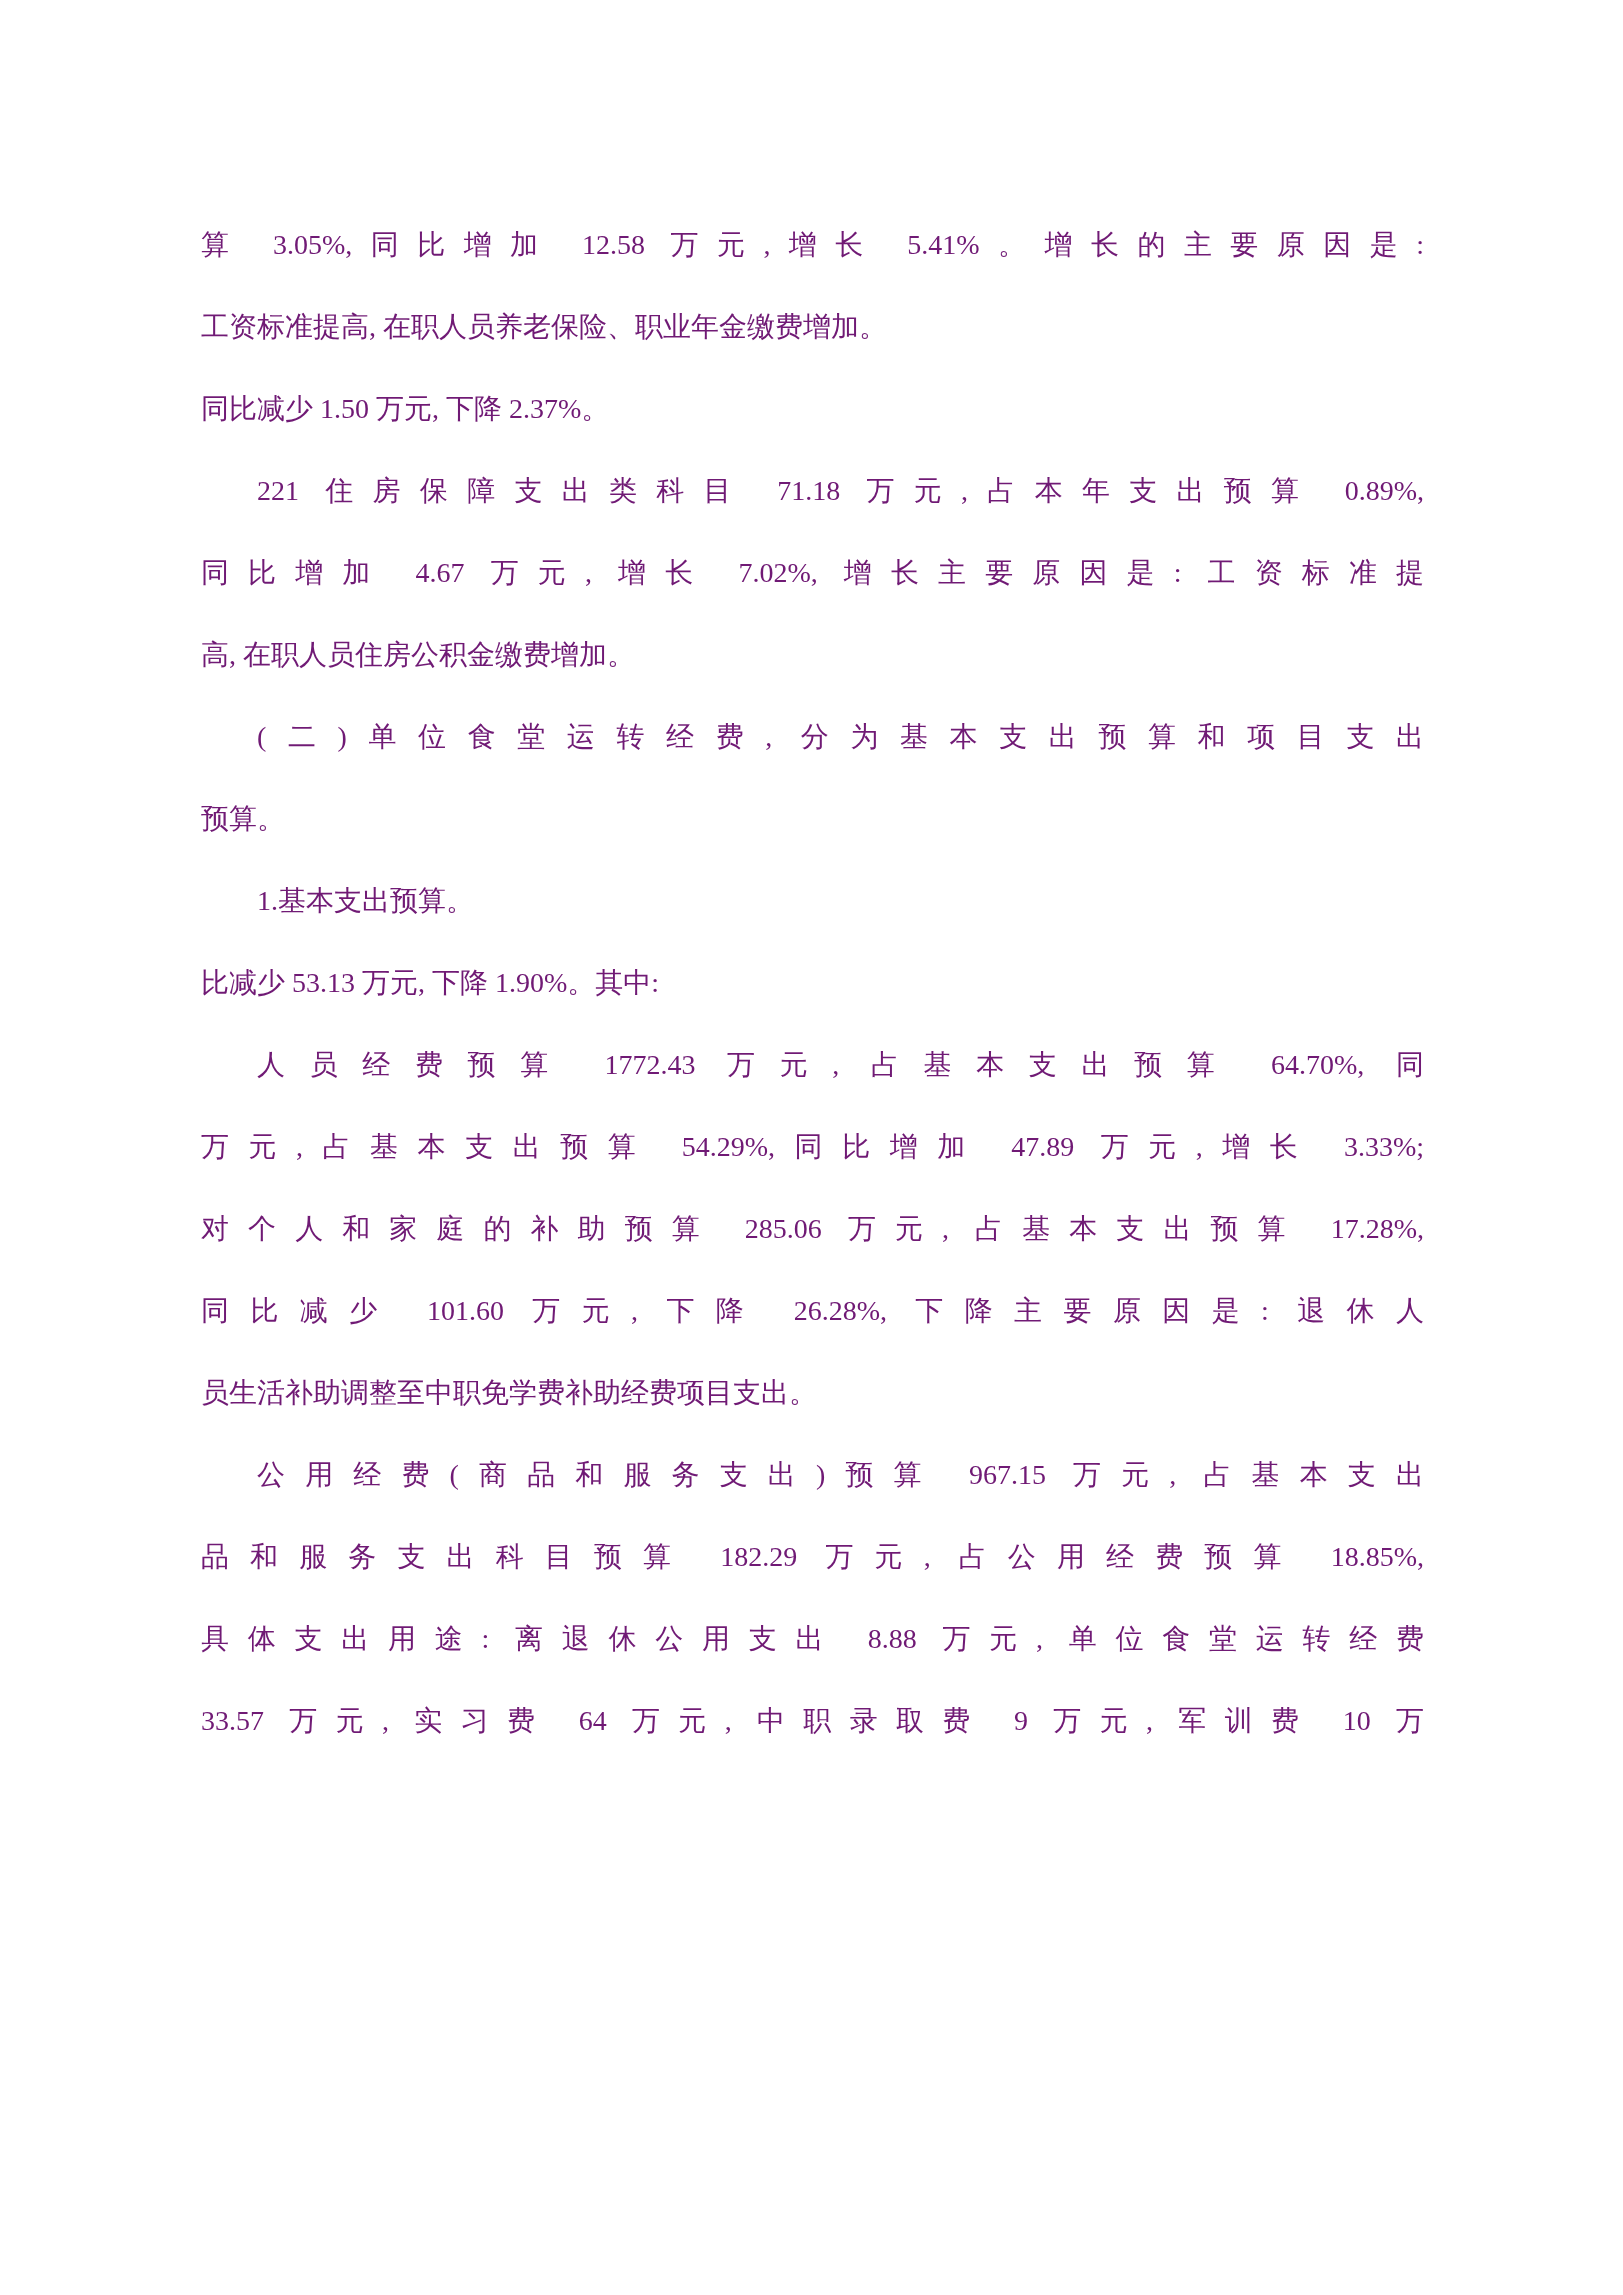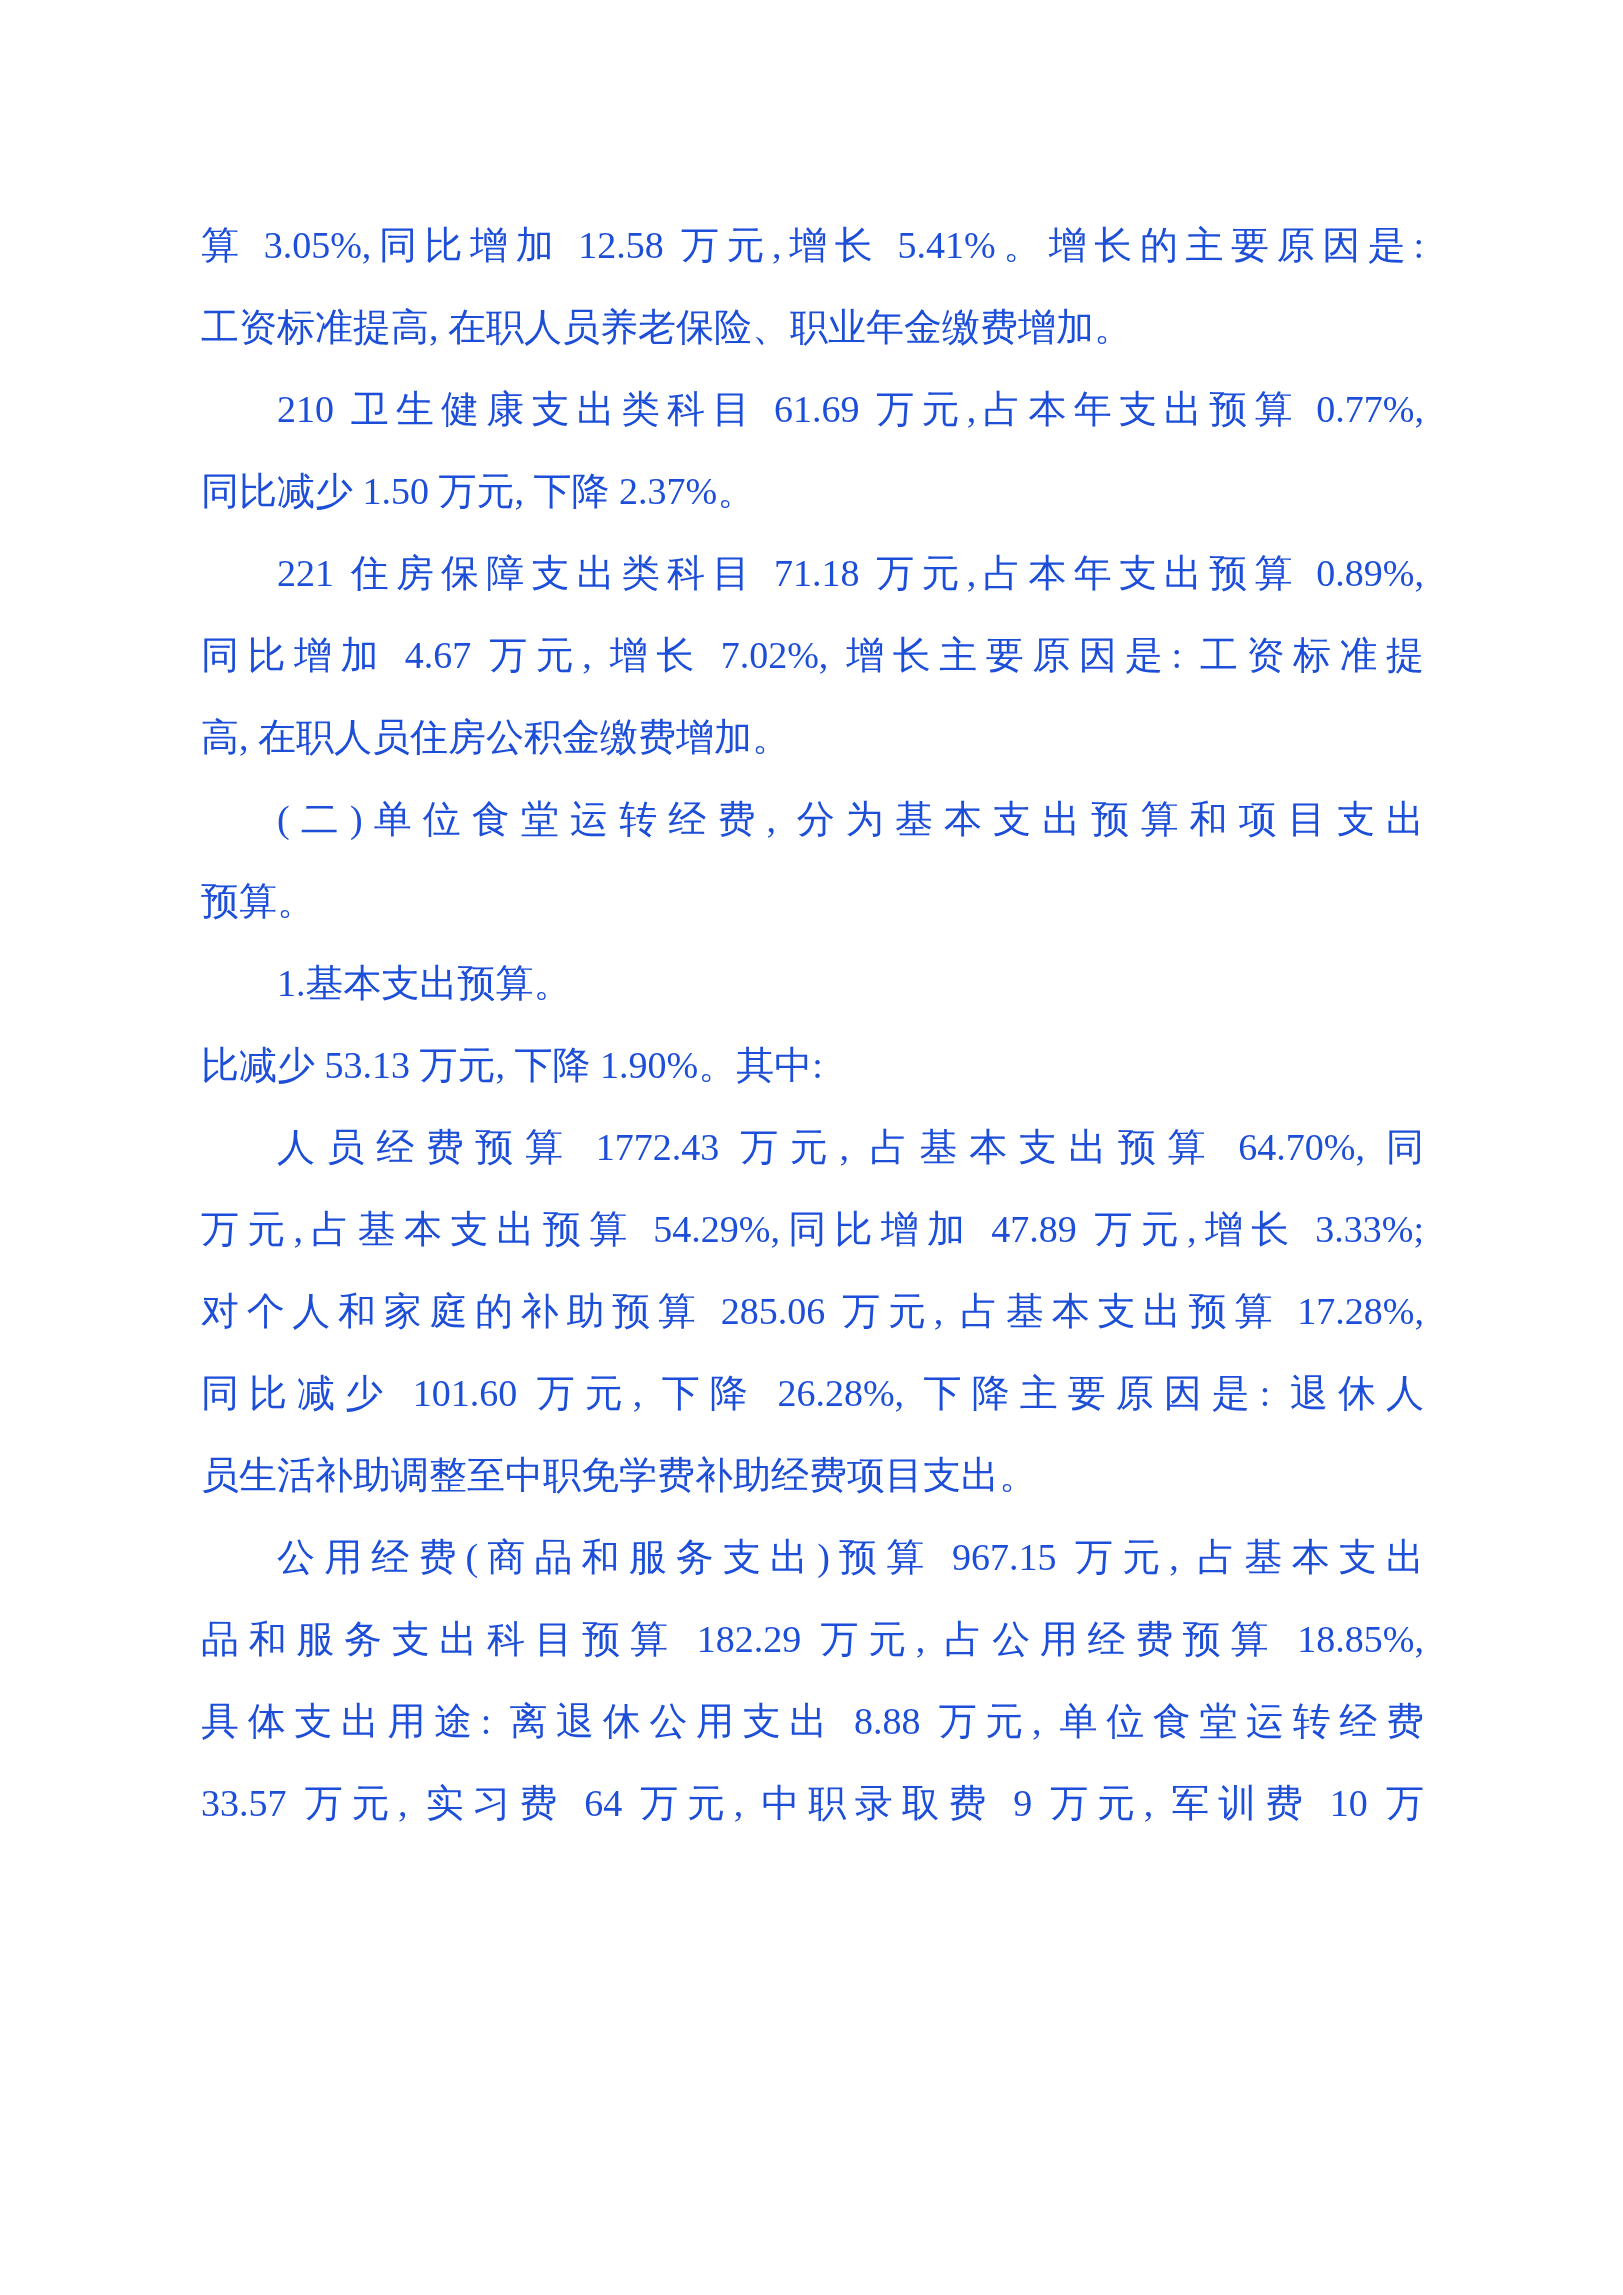--- a/index.html
+++ b/index.html
@@ -12,23 +12,23 @@
     width: 1623px;
     height: 2295px;
     background: #ffffff;
     overflow: hidden;
   }
   .text-block {
     position: absolute;
     left: 201px;
     top: 204px;
     width: 1223px;
-    color: #1d4ed8;
+    color: #701a75;
     font-family: "Liberation Serif", "DejaVu Serif", serif;
-    font-size: 38px;
+    font-size: 28px;
   }
   .doc-line {
     height: 82px;
     line-height: 82px;
     overflow: hidden;
     text-align: justify;
     white-space: normal;
     word-break: keep-all;
   }
   
@@ -46,21 +46,20 @@
     text-indent: 2em;
   }
 </style>
 </head>
 <body>
 
 <div class="page">
   <div class="text-block">
     <div class="doc-line fill">算 3.05%,同比增加 12.58 万元,增长 5.41%。增长的主要原因是:</div>
     <div class="doc-line end">工资标准提高, 在职人员养老保险、职业年金缴费增加。</div>
-    <div class="doc-line fill indent">210 卫生健康支出类科目 61.69 万元,占本年支出预算 0.77%,</div>
     <div class="doc-line end">同比减少 1.50 万元, 下降 2.37%。</div>
     <div class="doc-line fill indent">221 住房保障支出类科目 71.18 万元,占本年支出预算 0.89%,</div>
     <div class="doc-line fill">同比增加 4.67 万元, 增长 7.02%, 增长主要原因是: 工资标准提</div>
     <div class="doc-line end">高, 在职人员住房公积金缴费增加。</div>
     <div class="doc-line fill indent">(二)单位食堂运转经费, 分为基本支出预算和项目支出</div>
     <div class="doc-line end">预算。</div>
     <div class="doc-line end indent">1.基本支出预算。</div>
     <div class="doc-line end">比减少 53.13 万元, 下降 1.90%。其中:</div>
     <div class="doc-line fill indent">人员经费预算 1772.43 万元, 占基本支出预算 64.70%, 同</div>
     <div class="doc-line fill">万元,占基本支出预算 54.29%,同比增加 47.89 万元,增长 3.33%;</div>

